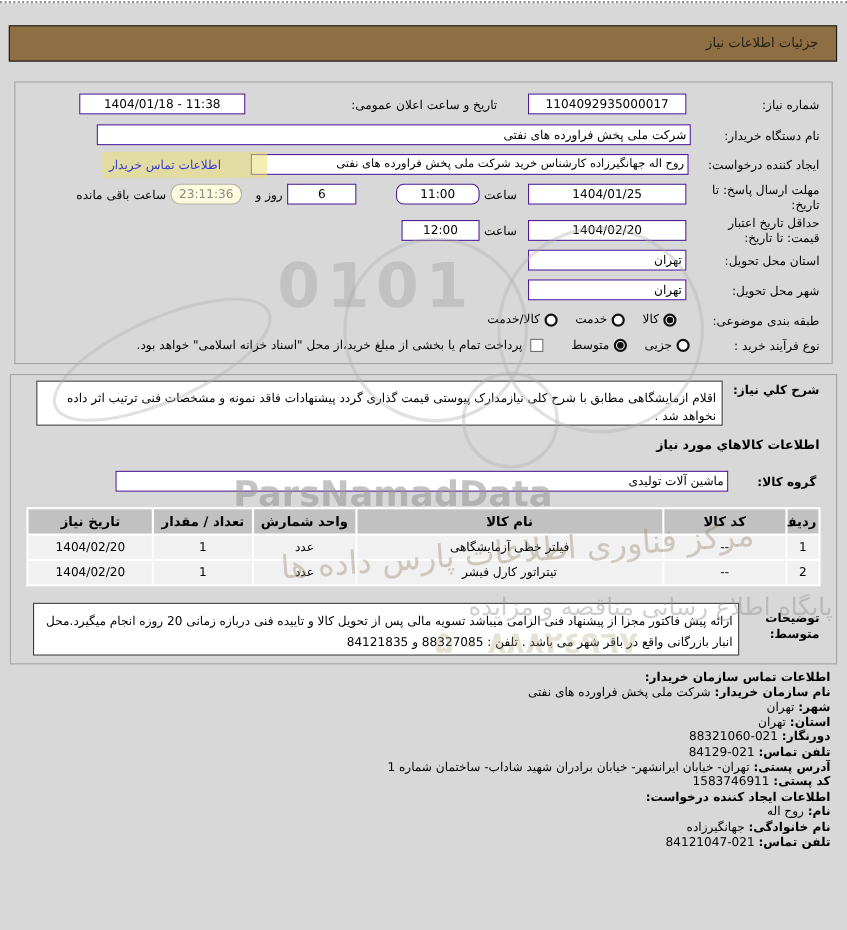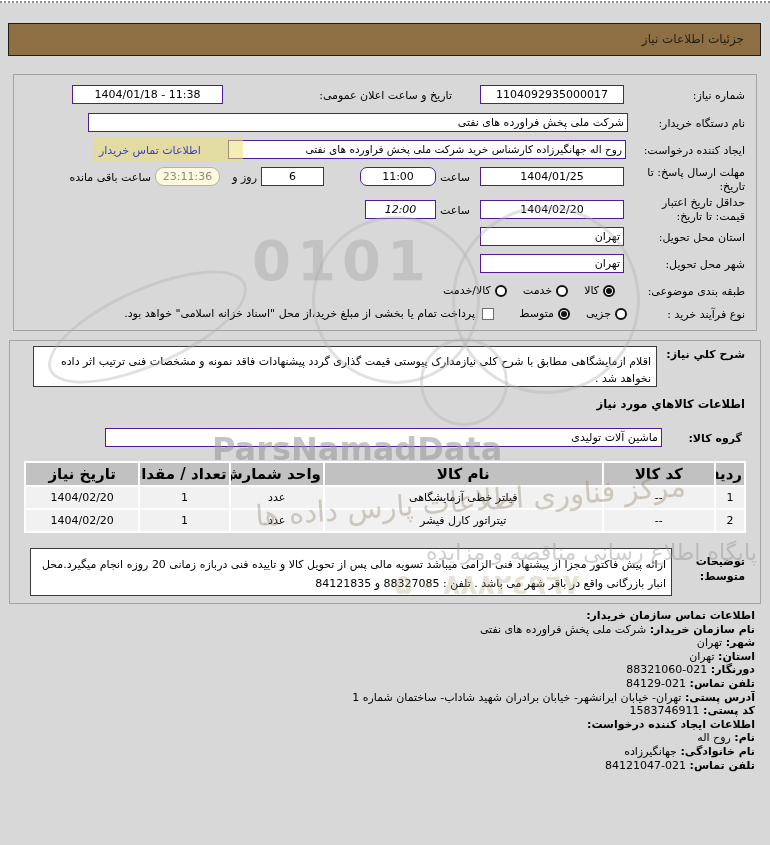--- a/index.html
+++ b/index.html
@@ -29,21 +29,21 @@
   .radio { width:12px; height:12px; border:2px solid #111; border-radius:50%; background:#fff; position:relative; flex:none; }
   .radio.sel::after { content:""; position:absolute; inset:1px; background:#111; border-radius:50%; }
   .cgroup { position:absolute; display:flex; align-items:center; gap:7px; white-space:nowrap; height:15px; }
   .cbox { width:12px; height:12px; border:1px solid #6e6e6e; background:#fff; flex:none; }
 
   .textbox { position:absolute; background:#fff; border:1px solid #3c3c3c; padding:6px 5px; line-height:17px; text-align:right; overflow:hidden; }
 
   .sect-title { position:absolute; font-weight:bold; font-size:11.5px; white-space:nowrap; }
 
   table.goods { position:absolute; left:24px; top:461px; width:722px; border-collapse:separate; border-spacing:2px; table-layout:fixed; background:#fdfdfd; }
-  table.goods th { background:#c1c1c1; font-weight:bold; height:22px; font-size:15px; text-align:center; padding:0 2px; overflow:hidden; white-space:nowrap; }
+  table.goods th { background:#c1c1c1; font-weight:bold; height:22px; font-size:12px; text-align:center; padding:0 2px; overflow:hidden; white-space:nowrap; }
   table.goods td { background:#f1f1f1; height:21px; text-align:center; padding:0 3px; overflow:hidden; white-space:nowrap; }
 
   .contact { position:absolute; right:15px; top:609px; width:742px; line-height:13.6px; text-align:right; }
   .contact .ln { white-space:nowrap; overflow:hidden; }
   .c-lbl { font-weight:bold; }
   .ltrnum { direction:ltr; unicode-bidi:isolate; }
 
   .link { position:absolute; color:#3a3ad0; white-space:nowrap; }
   .hl { position:absolute; background:rgba(235,224,118,0.55); }
 
@@ -81,21 +81,21 @@
   <div class="lbl" style="right:300px; top:171px;">ساعت</div>
   <div class="inp c num" style="left:360px; top:167px; width:76px;border-radius:7px;">11:00</div>
   <div class="inp c num" style="left:261px; top:167px; width:63px;">6</div>
   <div class="lbl" style="right:513px; top:171px;">روز و</div>
   <div class="inp dis" style="left:155px; top:167px; width:65px;">23:11:36</div>
   <div class="lbl" style="right:619px; top:171px;">ساعت باقی مانده</div>
 
   <div class="lbl wrap" style="right:25px; top:196px; width:112px;">حداقل تاریخ اعتبار قیمت: تا تاریخ:</div>
   <div class="inp c num" style="left:480px; top:200px; width:144px;">1404/02/20</div>
   <div class="lbl" style="right:300px; top:204px;">ساعت</div>
-  <div class="inp c num" style="left:365px; top:200px; width:71px;font-style:italic;">12:00</div>
+  <div class="inp c num" style="left:365px; top:200px; width:71px;">12:00</div>
 
   <div class="lbl" style="right:25px; top:231px;">استان محل تحویل:</div>
   <div class="inp" style="left:480px; top:227px; width:144px;">تهران</div>
   <div class="lbl" style="right:25px; top:258px;">شهر محل تحویل:</div>
   <div class="inp" style="left:480px; top:254px; width:144px;">تهران</div>
 
   <div class="lbl" style="right:25px; top:285px;">طبقه بندی موضوعی:</div>
   <div class="rgroup" style="right:155px; top:283px;">
     <span class="ropt">
         <span class="radio sel"></span>

